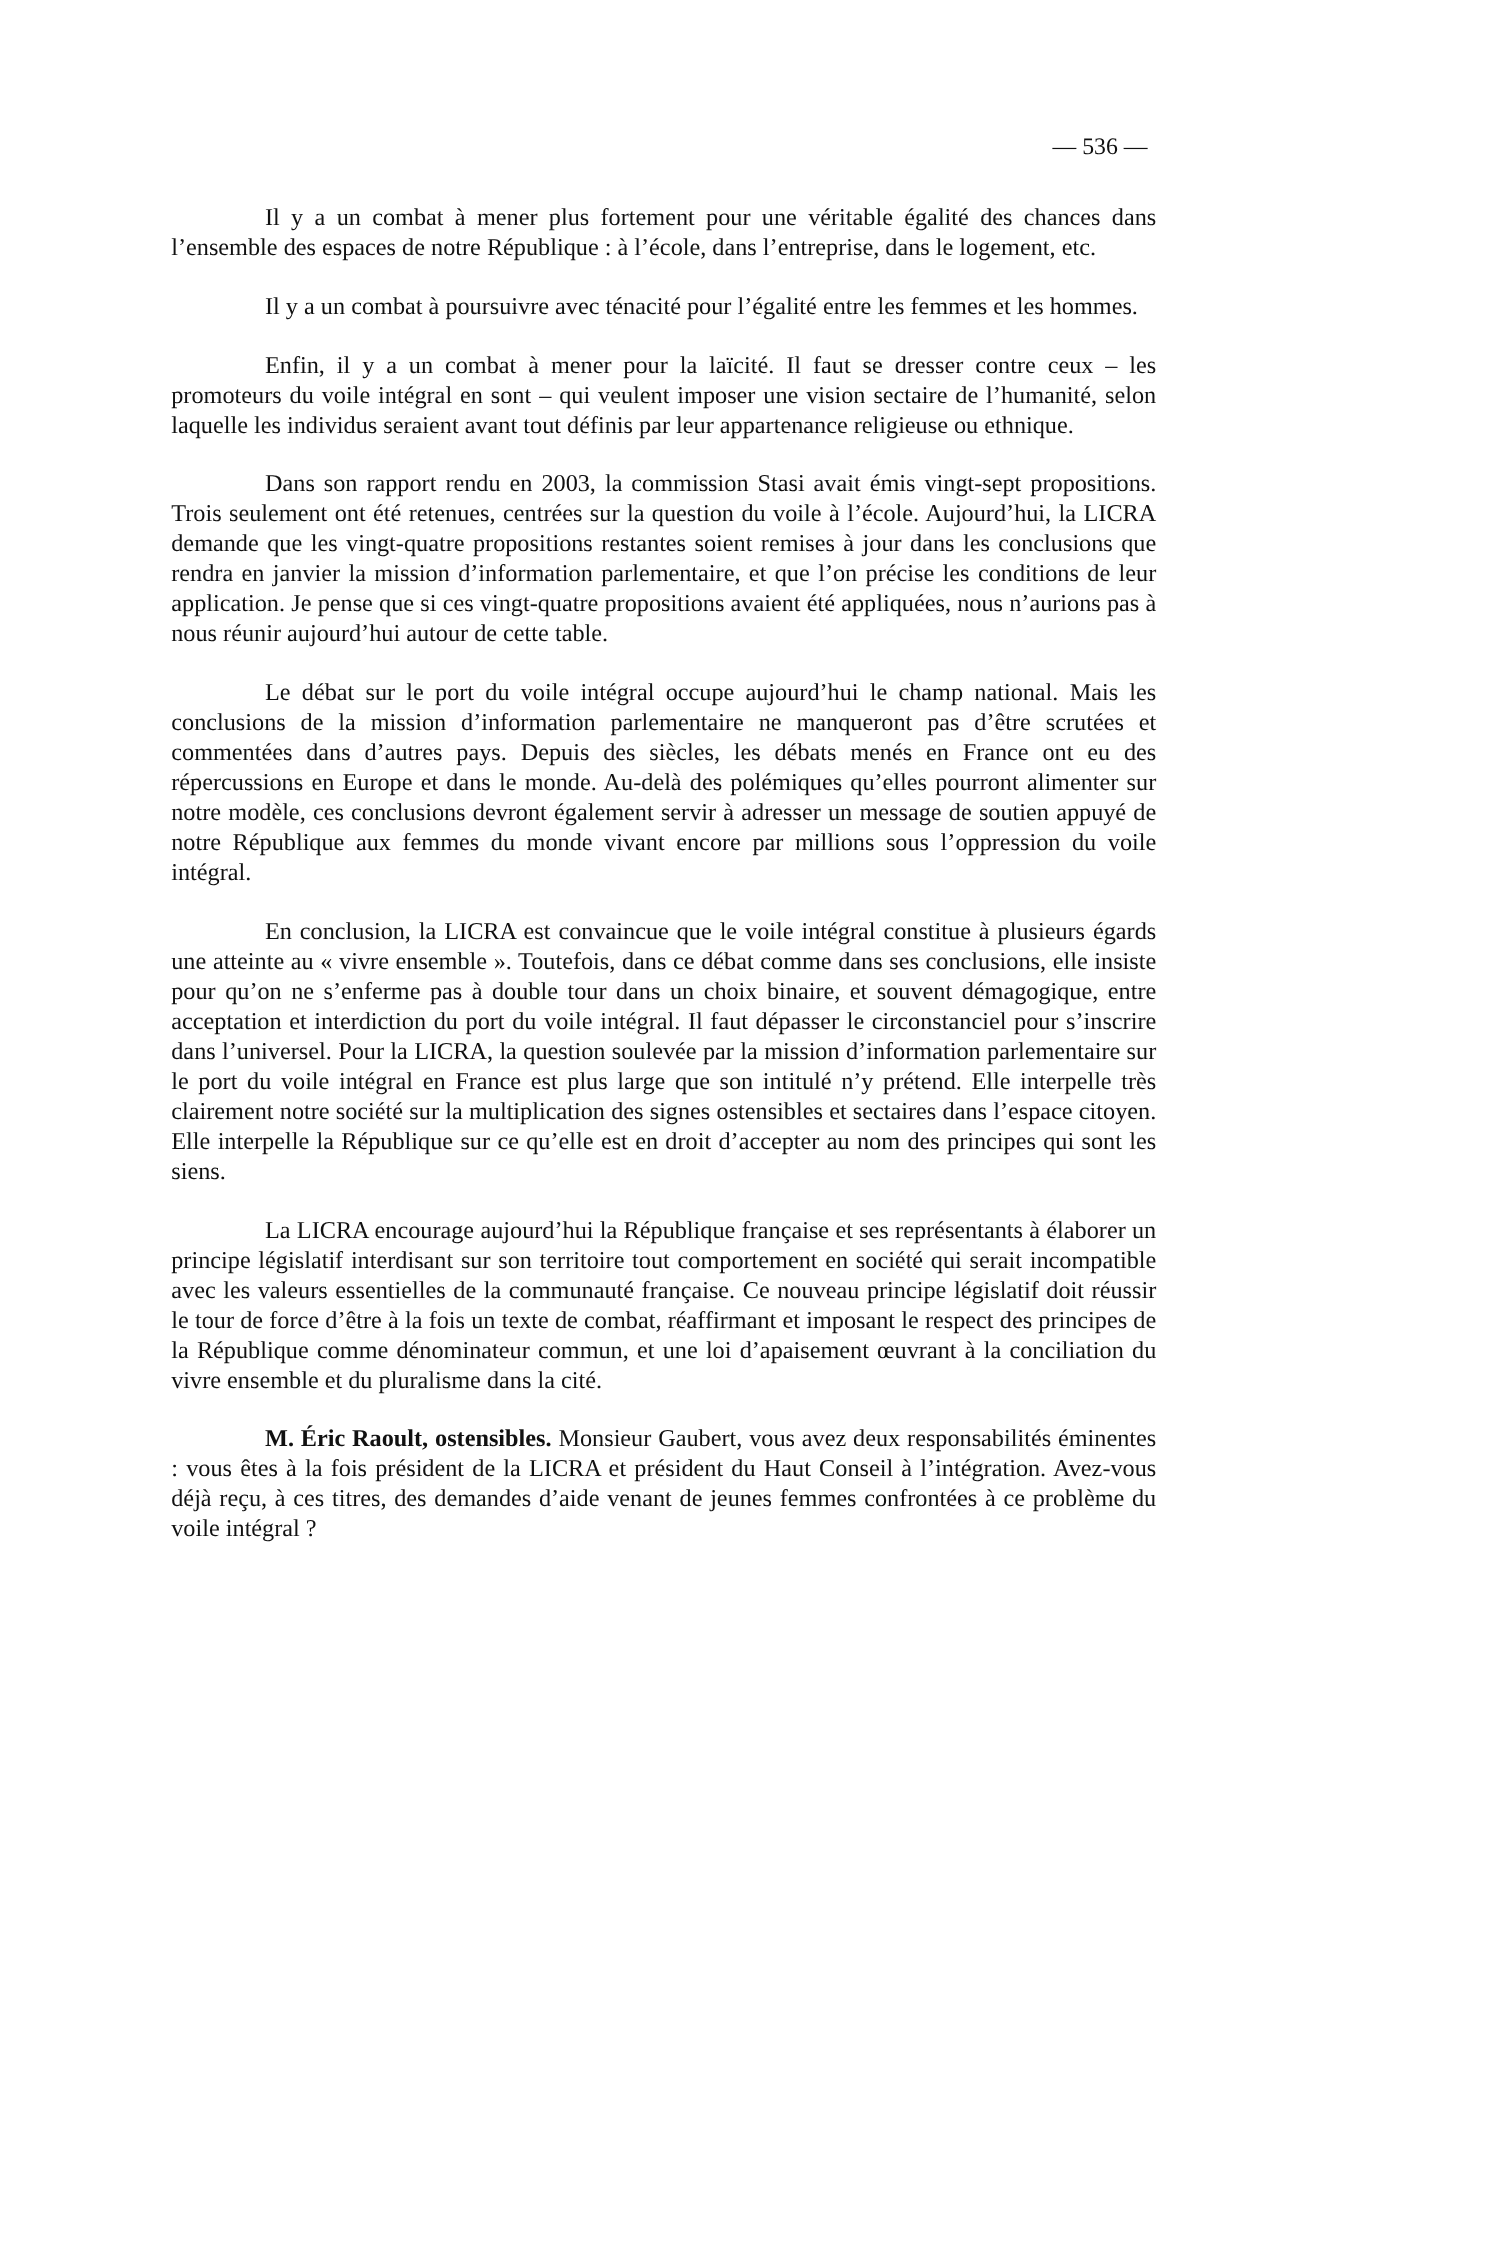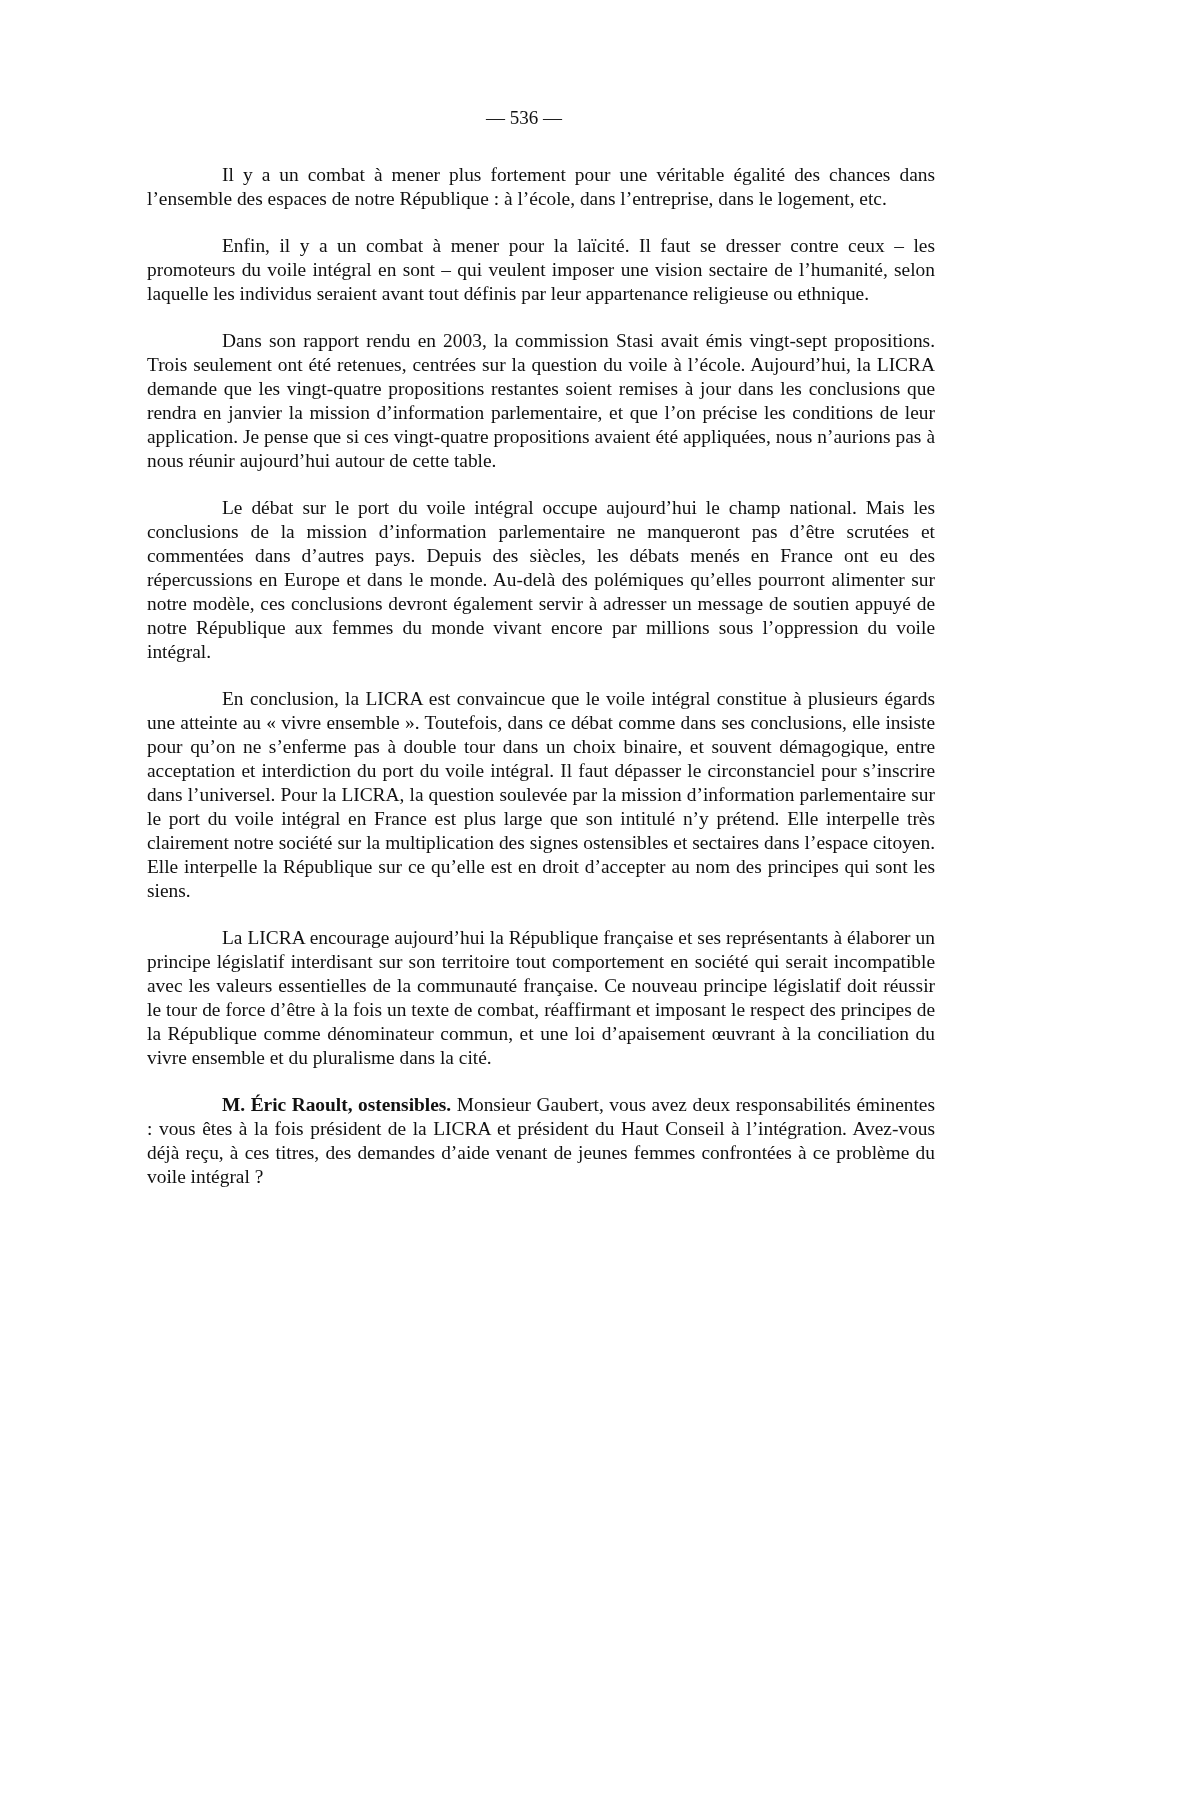--- a/index.html
+++ b/index.html
@@ -19,28 +19,28 @@
       position: absolute;
       left: 130px;
       top: 0;
       width: 788px;
     }
     .page-number {
       position: absolute;
       top: 106px;
       left: 0;
       width: 788px;
-      text-align: center;
+      text-align: right;
       font-size: 19px;
       line-height: 24px;
     }
     .content {
       position: absolute;
       top: 163px;
-      left: 17px;
+      left: 7px;
       width: 788px;
     }
     .para {
       margin: 0 0 23px 0;
       font-size: 19.4px;
       line-height: 24px;
       text-align: justify;
       text-indent: 75px;
       hyphens: none;
     }
@@ -49,20 +49,21 @@
     }
   </style>
 </head>
 <body>
 
 <div class="page">
   <div class="page-number">— 536 —</div>
 
   <div class="content">
     <p class="para">Il y a un combat à mener plus fortement pour une véritable égalité des chances dans l’ensemble des espaces de notre République : à l’école, dans l’entreprise, dans le logement, etc.</p>
+    <p class="para">Il y a un combat à poursuivre avec ténacité pour l’égalité entre les femmes et les hommes.</p>
     <p class="para">Enfin, il y a un combat à mener pour la laïcité. Il faut se dresser contre ceux – les promoteurs du voile intégral en sont – qui veulent imposer une vision sectaire de l’humanité, selon laquelle les individus seraient avant tout définis par leur appartenance religieuse ou ethnique.</p>
     <p class="para">Dans son rapport rendu en 2003, la commission Stasi avait émis vingt-sept propositions. Trois seulement ont été retenues, centrées sur la question du voile à l’école. Aujourd’hui, la LICRA demande que les vingt-quatre propositions restantes soient remises à jour dans les conclusions que rendra en janvier la mission d’information parlementaire, et que l’on précise les conditions de leur application. Je pense que si ces vingt-quatre propositions avaient été appliquées, nous n’aurions pas à nous réunir aujourd’hui autour de cette table.</p>
     <p class="para">Le débat sur le port du voile intégral occupe aujourd’hui le champ national. Mais les conclusions de la mission d’information parlementaire ne manqueront pas d’être scrutées et commentées dans d’autres pays. Depuis des siècles, les débats menés en France ont eu des répercussions en Europe et dans le monde. Au-delà des polémiques qu’elles pourront alimenter sur notre modèle, ces conclusions devront également servir à adresser un message de soutien appuyé de notre République aux femmes du monde vivant encore par millions sous l’oppression du voile intégral.</p>
     <p class="para">En conclusion, la LICRA est convaincue que le voile intégral constitue à plusieurs égards une atteinte au « vivre ensemble ». Toutefois, dans ce débat comme dans ses conclusions, elle insiste pour qu’on ne s’enferme pas à double tour dans un choix binaire, et souvent démagogique, entre acceptation et interdiction du port du voile intégral. Il faut dépasser le circonstanciel pour s’inscrire dans l’universel. Pour la LICRA, la question soulevée par la mission d’information parlementaire sur le port du voile intégral en France est plus large que son intitulé n’y prétend. Elle interpelle très clairement notre société sur la multiplication des signes ostensibles et sectaires dans l’espace citoyen. Elle interpelle la République sur ce qu’elle est en droit d’accepter au nom des principes qui sont les siens.</p>
     <p class="para">La LICRA encourage aujourd’hui la République française et ses représentants à élaborer un principe législatif interdisant sur son territoire tout comportement en société qui serait incompatible avec les valeurs essentielles de la communauté française. Ce nouveau principe législatif doit réussir le tour de force d’être à la fois un texte de combat, réaffirmant et imposant le respect des principes de la République comme dénominateur commun, et une loi d’apaisement œuvrant à la conciliation du vivre ensemble et du pluralisme dans la cité.</p>
     <p class="para"><span class="speaker">M. Éric Raoult, ostensibles.</span><span> Monsieur Gaubert, vous avez deux responsabilités éminentes : vous êtes à la fois président de la LICRA et président du Haut Conseil à l’intégration. Avez-vous déjà reçu, à ces titres, des demandes d’aide venant de jeunes femmes confrontées à ce problème du voile intégral ?</span></p>
   </div>
 </div>
 
 </body></html>

